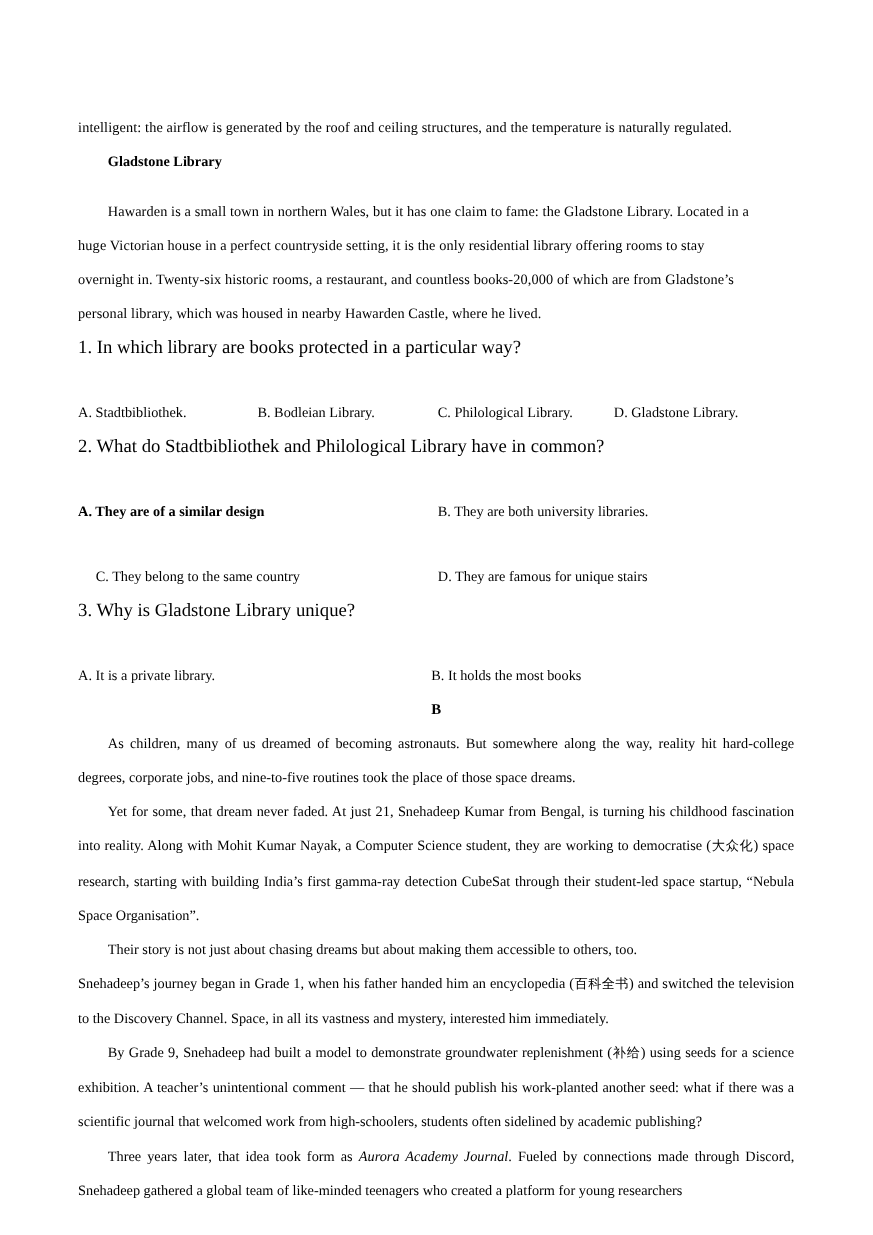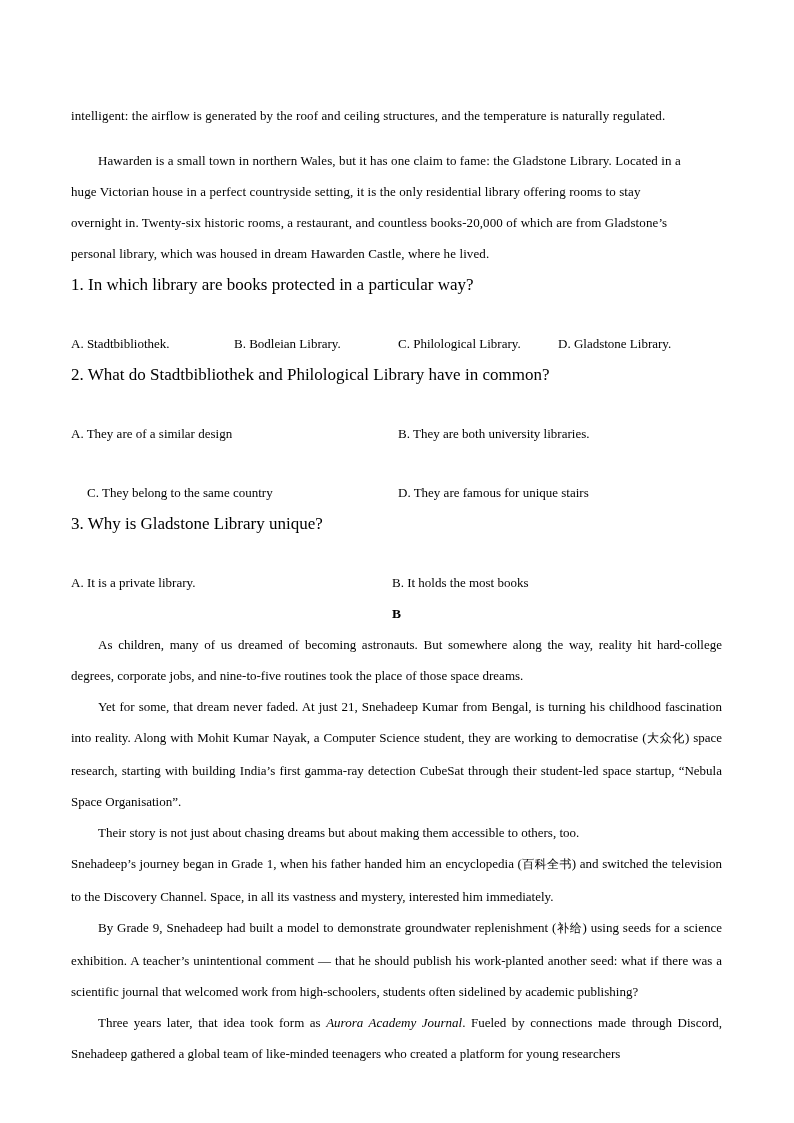--- a/index.html
+++ b/index.html
@@ -80,54 +80,55 @@
     position: absolute;
     top: 0;
     white-space: nowrap;
   }
   .q-line {
     font-size: 17px;
     line-height: 31px;
     white-space: nowrap;
   }
   .cn {
-    font-family: Liberation Mono, monospace;
+    font-family: Liberation Serif, serif;
     font-size: 12px;
   }
 </style>
 </head>
 <body>
 
 <div class="page">
   <div class="content">
 
     <div class="line">intelligent:  the airflow is generated by the roof and ceiling  structures, and the temperature is naturally regulated.</div>
 
+    <div class="heading">Gladstone Library</div>
 
     <div>
       <div class="line" style="text-indent:27px;margin-top:14px;">Hawarden is a small town in northern Wales, but it has one claim to fame: the Gladstone Library. Located in a</div>
       <div class="line">huge Victorian house in a perfect countryside setting, it is the only residential library offering rooms to stay</div>
       <div class="line">overnight in.  Twenty-six historic rooms, a restaurant, and countless books-20,000 of which are from Gladstone’s</div>
-      <div class="line">personal library, which was housed in dream Hawarden Castle, where he lived.</div>
+      <div class="line">personal library, which was housed in nearby Hawarden Castle, where he lived.</div>
     </div>
 
     <div>
       <div class="q-line">1. In which library are books protected in a particular way?</div>
       <div class="opt-row">
         <span class="opt" style="left:0px;">A. Stadtbibliothek.</span>
         <span class="opt" style="left:163px;">B. Bodleian  Library.</span>
         <span class="opt" style="left:327px;">C. Philological  Library.</span>
         <span class="opt" style="left:487px;">D. Gladstone Library.</span>
       </div>
     </div>
 
     <div>
       <div class="q-line">2. What do Stadtbibliothek  and Philological  Library have in common?</div>
       <div class="opt-row">
-        <span class="opt" style="left:0px;">A. They are of a similar  design</span>
+        <span class="opt" style="left:0px;font-weight:bold;">A. They are of a similar  design</span>
         <span class="opt" style="left:327px;text-align:center;">B. They are both university libraries.</span>
       </div>
       <div class="opt-row">
         <span class="opt" style="left:16px;">C. They belong to the same country</span>
         <span class="opt" style="left:327px;">D. They are famous for unique stairs</span>
       </div>
     </div>
 
     <div>
       <div class="q-line">3. Why is Gladstone Library unique?</div>

